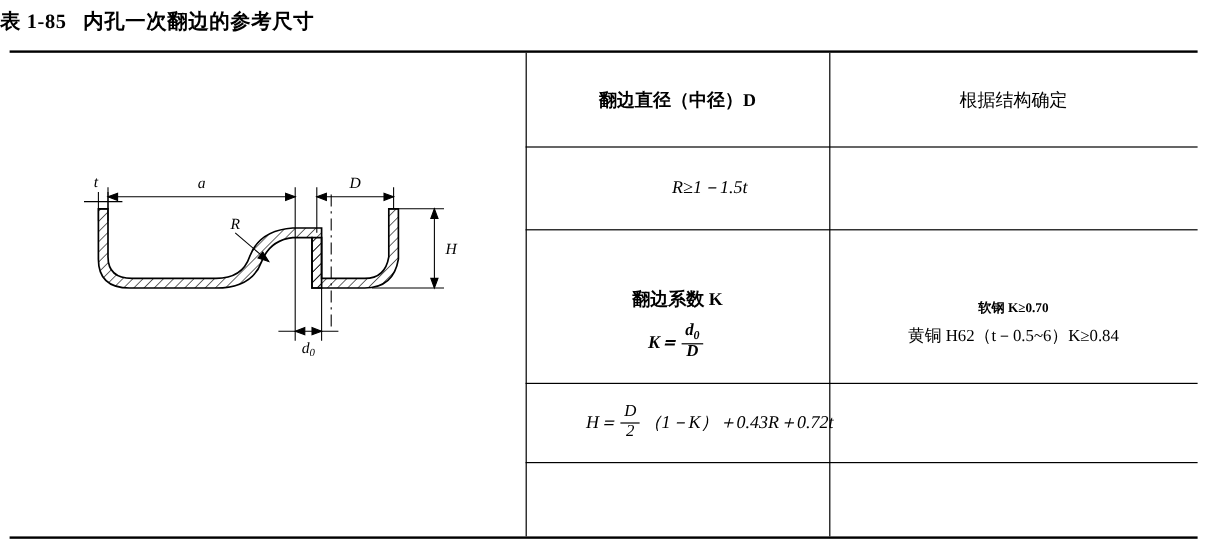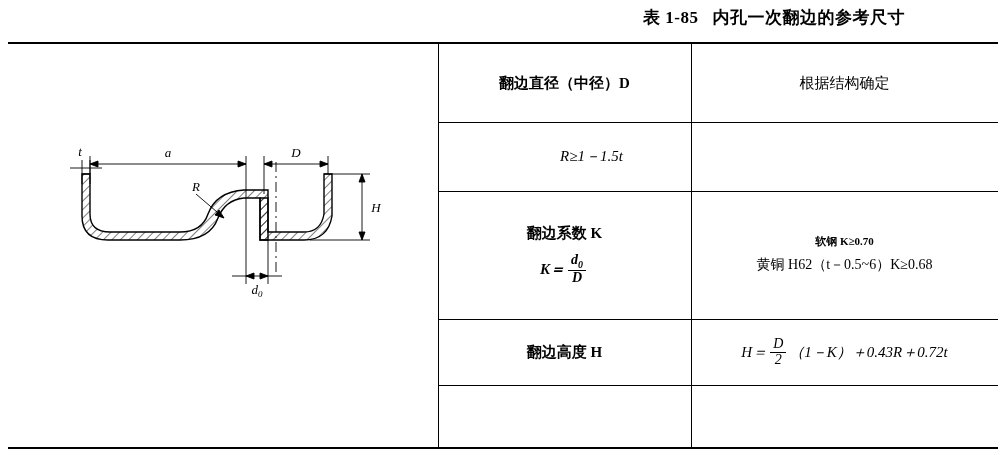--- a/index.html
+++ b/index.html
@@ -19,21 +19,21 @@
     position: absolute;
     left: 0; top: 0;
     width: 1006px;
     height: 455px;
   }
   .caption {
     position: absolute;
     left: 0;
     top: 6px;
     width: 905px;
-    text-align: right;
+    text-align: left;
     font-size: 17px;
     font-weight: bold;
     letter-spacing: 0.5px;
     font-family: "Liberation Serif", serif;
   }
   .caption .cap-num {
     margin-right: 14px;
   }
   .rule {
     position: absolute;
@@ -184,41 +184,38 @@
         <span>根据结构确定</span>
       </div>
     </div>
 
     <div class="row" style="top:78px; height:69px;">
       <div class="cell-r normal ital">
         <span>R≥1－1.5t</span>
       </div>
     </div>
 
-    <div class="row" style="top:147px; height:128px;">
+    <div class="row" style="top:163px; height:128px;">
       <div class="cell-l">
         <span>翻边系数 K</span>
         <span class="kformula">
           <span>K＝</span>
           <span class="frac">
             <span class="num"><span>d</span><span class="sub">0</span></span>
             <span class="den">D</span>
           </span>
         </span>
       </div>
       <div class="cell-r normal">
         <div class="matline first">软钢 K≥0.70</div>
-        <div class="matline">黄铜 H62（t－0.5~6）K≥0.68</div>
+        <div class="matline">黄铜 H62（t－0.5~6）K≥0.84</div>
       </div>
     </div>
 
     <div class="row" style="top:275px; height:66px;">
-      <div class="cell-l">
-        <span>翻边高度 H</span>
-      </div>
       <div class="cell-r normal">
         <span class="hformula">
           <span>H＝</span>
           <span class="frac">
             <span class="num">D</span>
             <span class="den">2</span>
           </span>
           <span>（1－K）＋0.43R＋0.72t</span>
         </span>
       </div>

